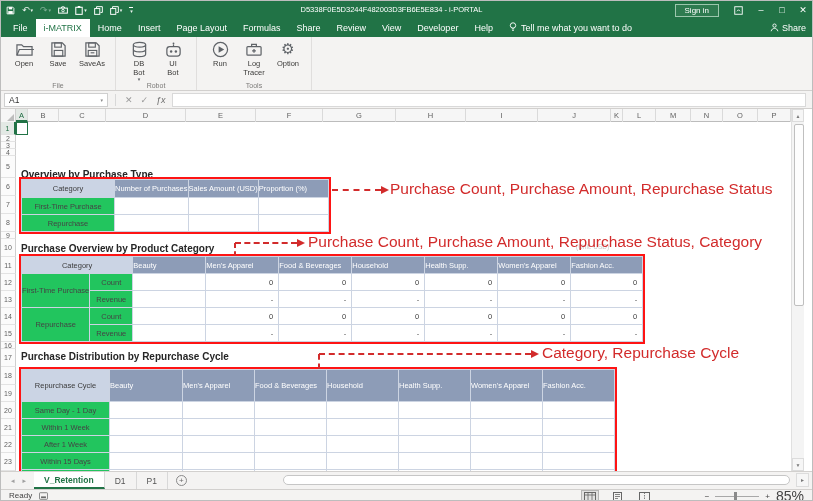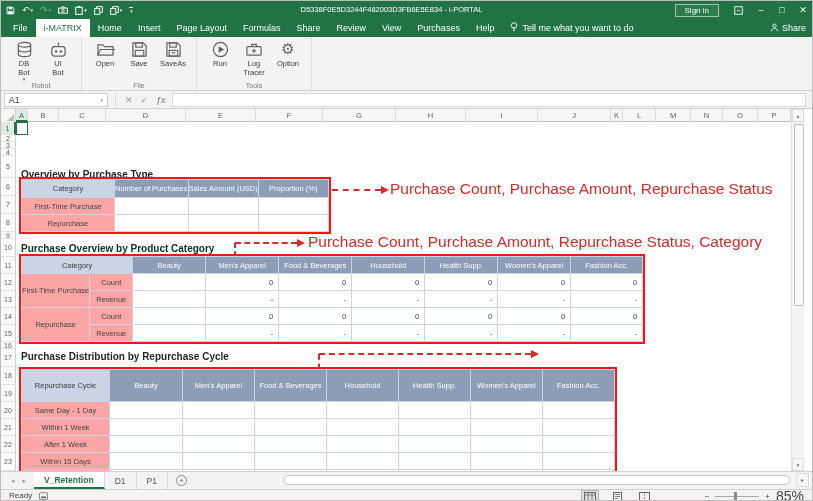--- a/index.html
+++ b/index.html
@@ -54,23 +54,23 @@
   .rowhdr { position:absolute; top:13px; left:0; width:15px; }
   .rh { width:15px; border-bottom:1px solid #e3e3e3; border-right:1px solid #cfcfcf; font-size:7px; color:#5f5f5f; display:flex; align-items:center; justify-content:center; overflow:hidden; background:#fbfbfb; }
   .rh.sel { background:#e3e9e5; color:#1f6b42; border-right:2px solid #217346; }
   .a1sel { position:absolute; left:15px; top:13px; width:12px; height:13px; border:1.5px solid #217346; }
 
   .sheading { position:absolute; font-size:10px; font-weight:bold; color:#262626; white-space:nowrap; }
   .unit-note { position:absolute; font-size:6.5px; color:#c9c9c9; white-space:nowrap; z-index:1; }
 
   table.t { border-collapse:collapse; table-layout:fixed; outline:2px solid #fe1414; background:#fff; }
   table.t td { border:1px solid #ccd4e2; font-size:7.5px; overflow:hidden; white-space:nowrap; }
-  td.hd { background:#8d9cb7; color:#fff; text-align:center; }
+  td.hd { background:#8d9cb7; color:#fff; }
   td.hl { background:#cbd4e4; color:#3b3b3b; text-align:center; }
-  td.lbl { background:#fca5a5; color:#444; text-align:center; font-size:8px; }
+  td.lbl { background:#22c55e; color:#444; text-align:center; font-size:8px; }
   td.cell { background:#fff; }
   td.num { background:#fff; text-align:right; padding-right:5px; font-size:8.5px; color:#3c3c3c; }
   .twrap { position:absolute; z-index:2; }
 
   .anno-text { position:absolute; color:#d22b2b; font-size:15.5px; white-space:nowrap; z-index:3; }
   .dash-h { position:absolute; border-top:2px dashed #d22b2b; z-index:3; }
   .dash-v { position:absolute; border-left:2px dashed #d22b2b; z-index:3; }
   .ahead { position:absolute; width:0; height:0; border-left:8px solid #d22b2b; border-top:4px solid transparent; border-bottom:4px solid transparent; z-index:3; }
 
   
@@ -172,21 +172,21 @@
   <div class="ribbon-tabs">
     <span class="rtab" style="padding-left:12px;">File</span>
     <span class="rtab active">i-MATRIX</span>
     <span class="rtab">Home</span>
     <span class="rtab">Insert</span>
     <span class="rtab">Page Layout</span>
     <span class="rtab">Formulas</span>
     <span class="rtab">Share</span>
     <span class="rtab">Review</span>
     <span class="rtab">View</span>
-    <span class="rtab">Purchases</span>
+    <span class="rtab">Developer</span>
     <span class="rtab">Help</span>
     <span class="tellme">
       <span><svg width="8" height="10" viewBox="0 0 10 13">
             <circle cx="5" cy="4.5" r="3.5" fill="none" stroke="#fff" stroke-width="1.2"></circle>
             <path d="M3.5 9h3M4 11h2" stroke="#fff" stroke-width="1.2"></path>
           </svg></span>
       <span>Tell me what you want to do</span>
     </span>
     <span class="share">
       <span><svg width="9" height="9" viewBox="0 0 12 12">
@@ -194,20 +194,53 @@
             <path d="M1.5 11c.6-2.6 2.4-3.8 4.5-3.8S9.9 8.4 10.5 11" fill="none" stroke="#fff" stroke-width="1.2"></path>
           </svg></span>
       <span>Share</span>
     </span>
   </div>
 
   <div class="ribbon">
     <div class="rgroup">
       <div class="rbtn">
         <span class="ric">
+            <svg width="19" height="17" viewBox="0 0 20 18">
+              <path d="M2 4h5l2 2h9v9H2z" fill="none" stroke="#5f6368" stroke-width="1.3"></path>
+              <path d="M2 15l2.5-6H20" fill="none" stroke="#5f6368" stroke-width="1.3"></path>
+            </svg>
+          </span>
+        <span class="rlabel">Open</span>
+      </div>
+      <div class="rbtn">
+        <span class="ric">
+            <svg width="17" height="17" viewBox="0 0 18 18">
+              <path d="M2 2h11l3 3v11H2z" fill="none" stroke="#5f6368" stroke-width="1.3"></path>
+              <rect x="5" y="2" width="7" height="4.5" fill="none" stroke="#5f6368" stroke-width="1.2"></rect>
+              <rect x="4.5" y="10" width="9" height="6" fill="none" stroke="#5f6368" stroke-width="1.2"></rect>
+            </svg>
+          </span>
+        <span class="rlabel">Save</span>
+      </div>
+      <div class="rbtn">
+        <span class="ric">
+            <svg width="17" height="17" viewBox="0 0 18 18">
+              <path d="M2 2h11l3 3v11H2z" fill="none" stroke="#5f6368" stroke-width="1.3"></path>
+              <rect x="5" y="2" width="7" height="4.5" fill="none" stroke="#5f6368" stroke-width="1.2"></rect>
+              <rect x="4.5" y="10" width="9" height="6" fill="none" stroke="#5f6368" stroke-width="1.2"></rect>
+              <path d="M7 12.5h4" stroke="#5f6368" stroke-width="1.2"></path>
+            </svg>
+          </span>
+        <span class="rlabel">SaveAs</span>
+      </div>
+      <span class="rgroup-label">File</span>
+    </div>
+    <div class="rgroup">
+      <div class="rbtn">
+        <span class="ric">
             <svg width="17" height="18" viewBox="0 0 18 19">
               <ellipse cx="9" cy="4" rx="6.5" ry="2.5" fill="none" stroke="#5f6368" stroke-width="1.3"></ellipse>
               <path d="M2.5 4v10c0 1.4 2.9 2.5 6.5 2.5s6.5-1.1 6.5-2.5V4" fill="none" stroke="#5f6368" stroke-width="1.3"></path>
               <path d="M2.5 9c0 1.4 2.9 2.5 6.5 2.5S15.5 10.4 15.5 9" fill="none" stroke="#5f6368" stroke-width="1.3"></path>
             </svg>
           </span>
         <span class="rlabel" style="width:20px;">DB Bot</span>
         <span class="caret">▾</span>
       </div>
       <div class="rbtn">
@@ -216,53 +249,20 @@
               <rect x="3" y="6" width="14" height="10" rx="3" fill="none" stroke="#5f6368" stroke-width="1.3"></rect>
               <circle cx="7.5" cy="11" r="1.3" fill="#5f6368"></circle>
               <circle cx="12.5" cy="11" r="1.3" fill="#5f6368"></circle>
               <path d="M10 6V3.5" stroke="#5f6368" stroke-width="1.3"></path>
               <circle cx="10" cy="2.5" r="1" fill="#5f6368"></circle>
             </svg>
           </span>
         <span class="rlabel" style="width:16px;">UI Bot</span>
       </div>
       <span class="rgroup-label">Robot</span>
-    </div>
-    <div class="rgroup">
-      <div class="rbtn">
-        <span class="ric">
-            <svg width="19" height="17" viewBox="0 0 20 18">
-              <path d="M2 4h5l2 2h9v9H2z" fill="none" stroke="#5f6368" stroke-width="1.3"></path>
-              <path d="M2 15l2.5-6H20" fill="none" stroke="#5f6368" stroke-width="1.3"></path>
-            </svg>
-          </span>
-        <span class="rlabel">Open</span>
-      </div>
-      <div class="rbtn">
-        <span class="ric">
-            <svg width="17" height="17" viewBox="0 0 18 18">
-              <path d="M2 2h11l3 3v11H2z" fill="none" stroke="#5f6368" stroke-width="1.3"></path>
-              <rect x="5" y="2" width="7" height="4.5" fill="none" stroke="#5f6368" stroke-width="1.2"></rect>
-              <rect x="4.5" y="10" width="9" height="6" fill="none" stroke="#5f6368" stroke-width="1.2"></rect>
-            </svg>
-          </span>
-        <span class="rlabel">Save</span>
-      </div>
-      <div class="rbtn">
-        <span class="ric">
-            <svg width="17" height="17" viewBox="0 0 18 18">
-              <path d="M2 2h11l3 3v11H2z" fill="none" stroke="#5f6368" stroke-width="1.3"></path>
-              <rect x="5" y="2" width="7" height="4.5" fill="none" stroke="#5f6368" stroke-width="1.2"></rect>
-              <rect x="4.5" y="10" width="9" height="6" fill="none" stroke="#5f6368" stroke-width="1.2"></rect>
-              <path d="M7 12.5h4" stroke="#5f6368" stroke-width="1.2"></path>
-            </svg>
-          </span>
-        <span class="rlabel">SaveAs</span>
-      </div>
-      <span class="rgroup-label">File</span>
     </div>
     <div class="rgroup">
       <div class="rbtn">
         <span class="ric">
             <svg width="17" height="17" viewBox="0 0 18 18">
               <circle cx="9" cy="9" r="7.5" fill="none" stroke="#5f6368" stroke-width="1.3"></circle>
               <path d="M7 5.5L13 9l-6 3.5z" fill="#5f6368"></path>
             </svg>
           </span>
         <span class="rlabel">Run</span>
@@ -456,20 +456,21 @@
           <td class="num">-</td>
         </tr>
       </tbody>
         </table>
     </div>
 
     <div class="sheading" style="left:20px; top:242px;">Purchase Distribution by Repurchase Cycle</div>
     <div class="dash-v" style="left:317px; top:245px; height:15px;"></div>
     <div class="dash-h" style="left:318px; top:244px; width:212px;"></div>
     <div class="ahead" style="left:530px; top:241px;"></div>
+    <div class="anno-text" style="left:541px; top:235px;">Category, Repurchase Cycle</div>
     <div class="twrap" style="left:20px; top:260px;">
       <table class="t">
         <colgroup>
             <col style="width:88px">
             <col style="width:73px">
             <col style="width:72px">
             <col style="width:72px">
             <col style="width:72px">
             <col style="width:72px">
             <col style="width:72px">

